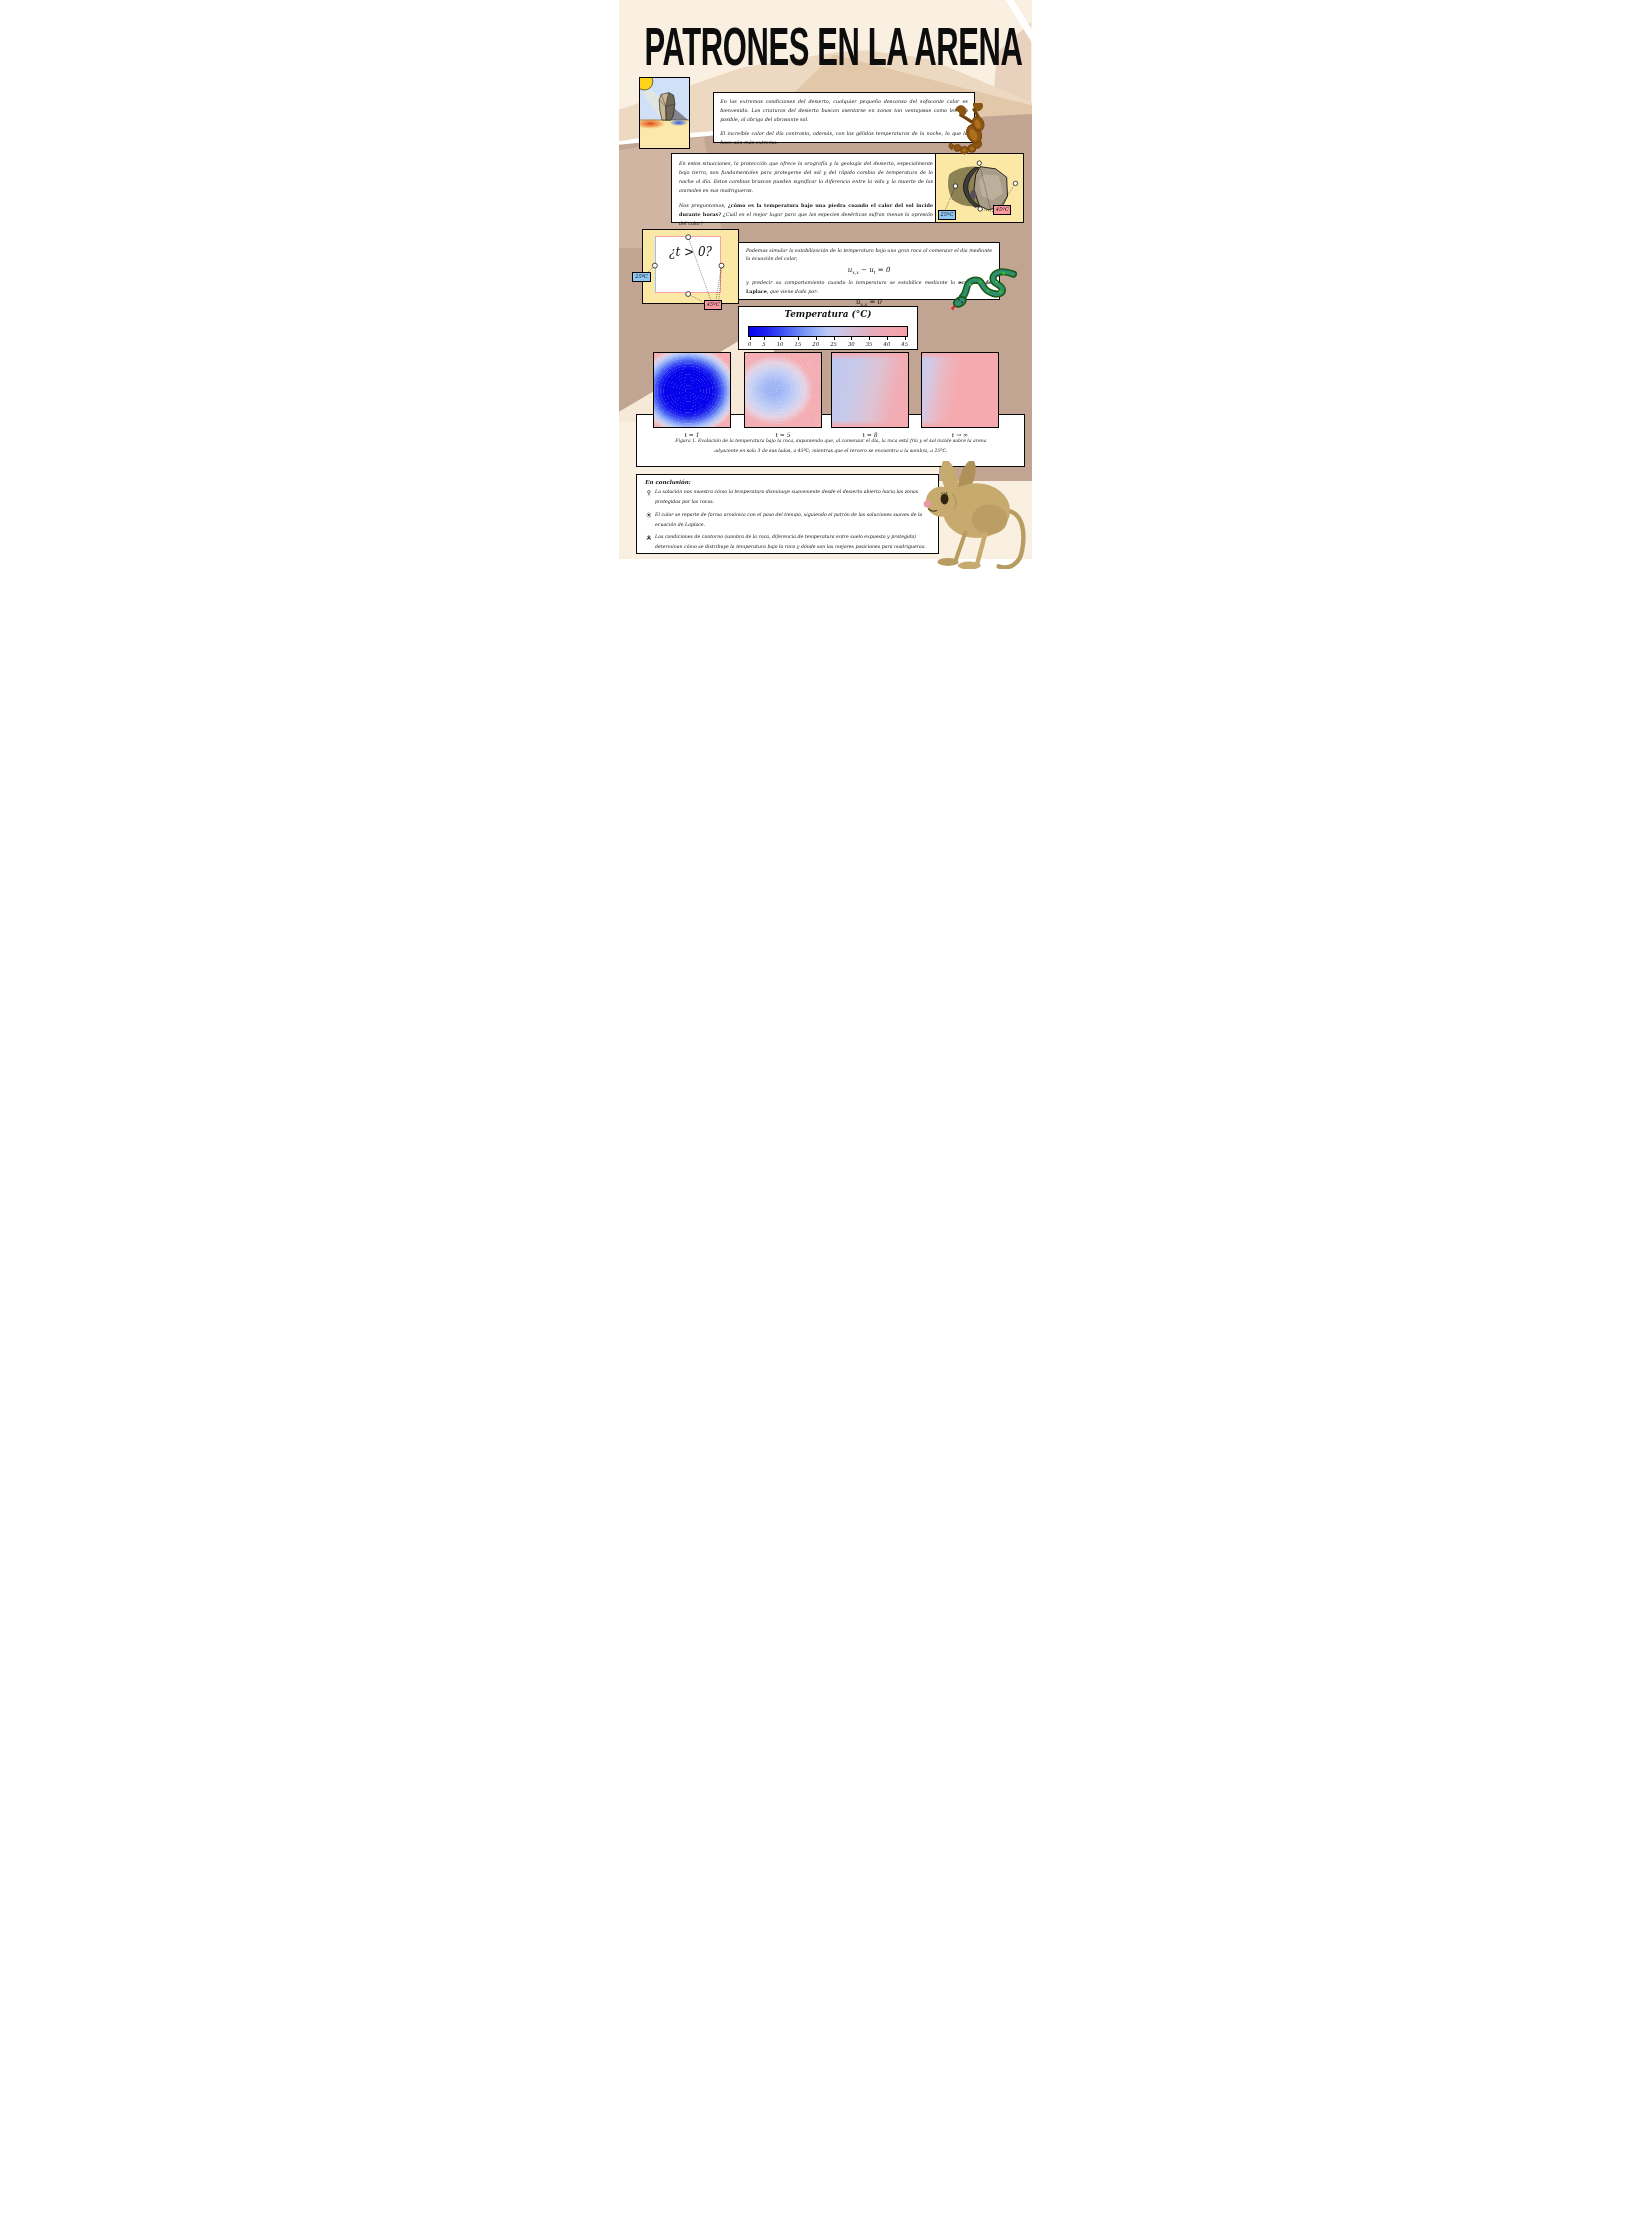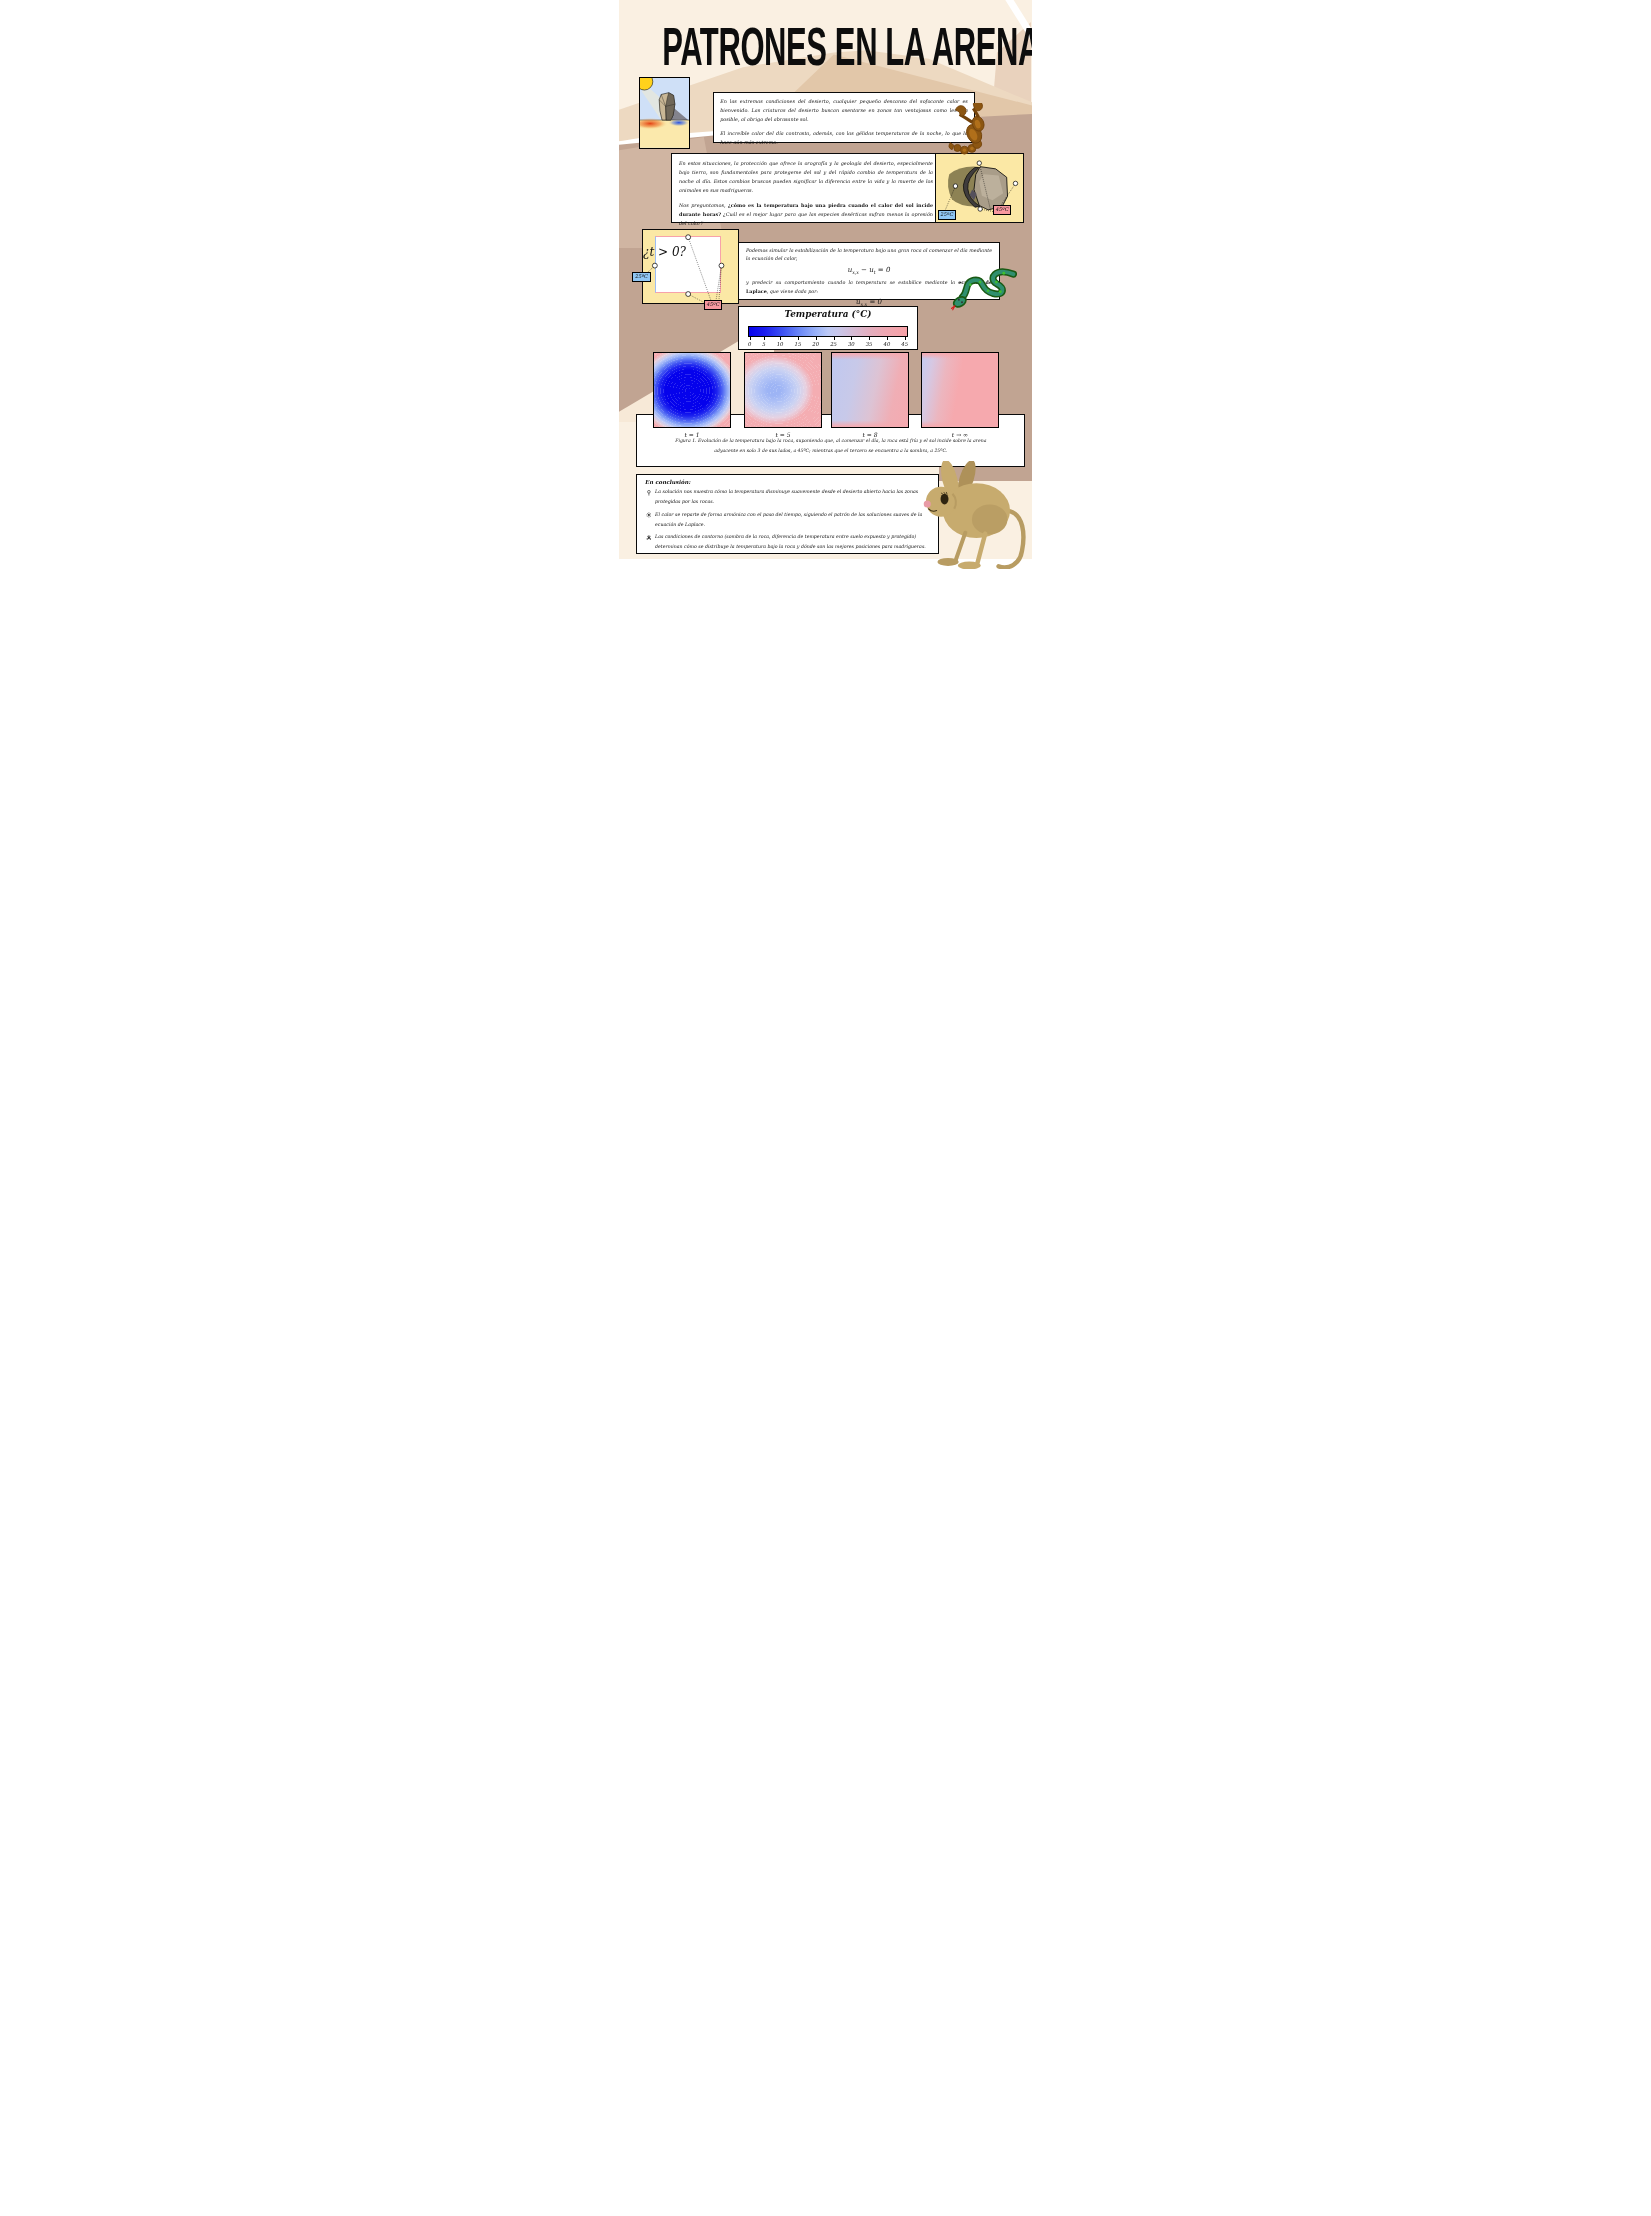--- a/index.html
+++ b/index.html
@@ -30,21 +30,21 @@
   .brown-right2 { left:320px; top:466px; width:93px; height:14.6px; background:#C1A492; }
   .white-bottom { left:0; top:559px; width:413px; height:9.8px; background:#ffffff; }
 
   
   .wbox { position:absolute; background:#ffffff; border:0.9px solid #0a0a0a; }
   .ybox { position:absolute; background:#FBE8A5; border:0.9px solid #0a0a0a; }
   .serif-it { font-style:italic; color:#141414; }
   .justify { text-align:justify; }
 
   
-  .title-wrap { position:absolute; left:8px; top:17px; width:413px; text-align:right; }
+  .title-wrap { position:absolute; left:8px; top:17px; width:413px; text-align:center; }
   .title-inner { display:inline-block; font-family:"Liberation Sans", sans-serif;
     font-weight:800; font-size:31px; letter-spacing:-0.4px; color:#0d0d0d;
     transform:scaleY(1.72); transform-origin:top center; white-space:nowrap; }
 
   
   .intro-box { left:94px; top:92px; width:262px; height:51px; padding:4.4px 6.2px;
     font-size:4.9px; line-height:1.82; }
   .intro-box p + p { margin-top:4.9px; }
   .question-box { left:52px; top:153px; width:270px; height:70px; padding:5.3px 7px;
     font-size:4.9px; line-height:1.85; }
@@ -52,21 +52,21 @@
   .bold-up { font-style:normal; font-weight:700; }
 
   
   .rock-panel { left:316px; top:153px; width:89px; height:70px; }
 
   
   .t-panel { left:23px; top:229px; width:97px; height:75px; }
   .t-square { position:absolute; left:11.5px; top:6.2px; width:66px; height:57px; background:#fff;
     border-top:1.8px solid #F7A2AA; border-right:1.8px solid #F7A2AA; border-bottom:1.8px solid #F7A2AA;
     border-left:1.8px solid #9DBEF5; }
-  .t-question { position:absolute; left:0; top:15px; width:100%; 
+  .t-question { position:absolute; left:0; top:15px; width:100%; text-align:center;
     font-style:italic; font-size:12px; color:#111; }
   .badge { position:absolute; border:0.7px solid #000; font-style:italic; font-size:5.1px;
     padding:0 1.8px; line-height:1.5; color:#111; white-space:nowrap; z-index:6; }
   .badge-blue { background:#90C6F3; }
   .badge-pink { background:#F8989F; }
 
   
   .sim-box { left:119px; top:242px; width:262px; height:58px; padding:4px 7px 2.7px;
     font-size:4.8px; line-height:1.7; }
   .eq { display:block; text-align:center; font-size:7px; font-style:italic; margin:1.3px 0 0.9px; }

